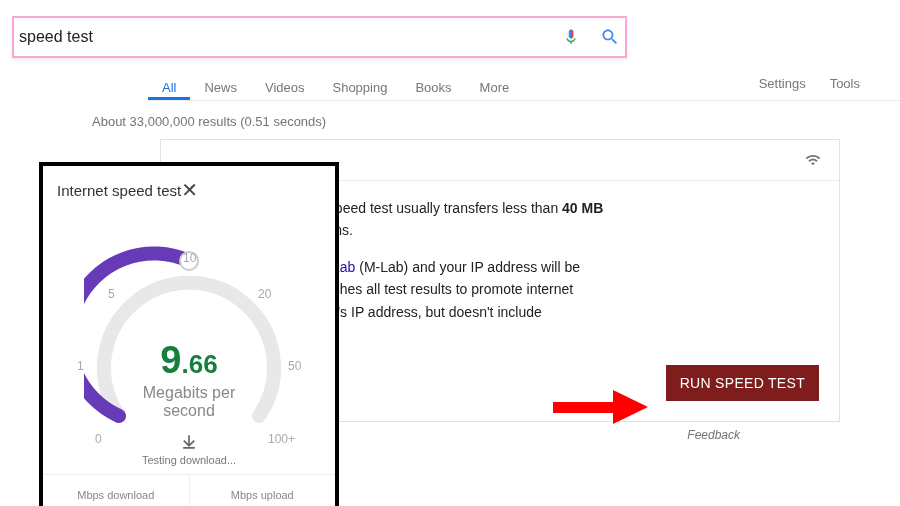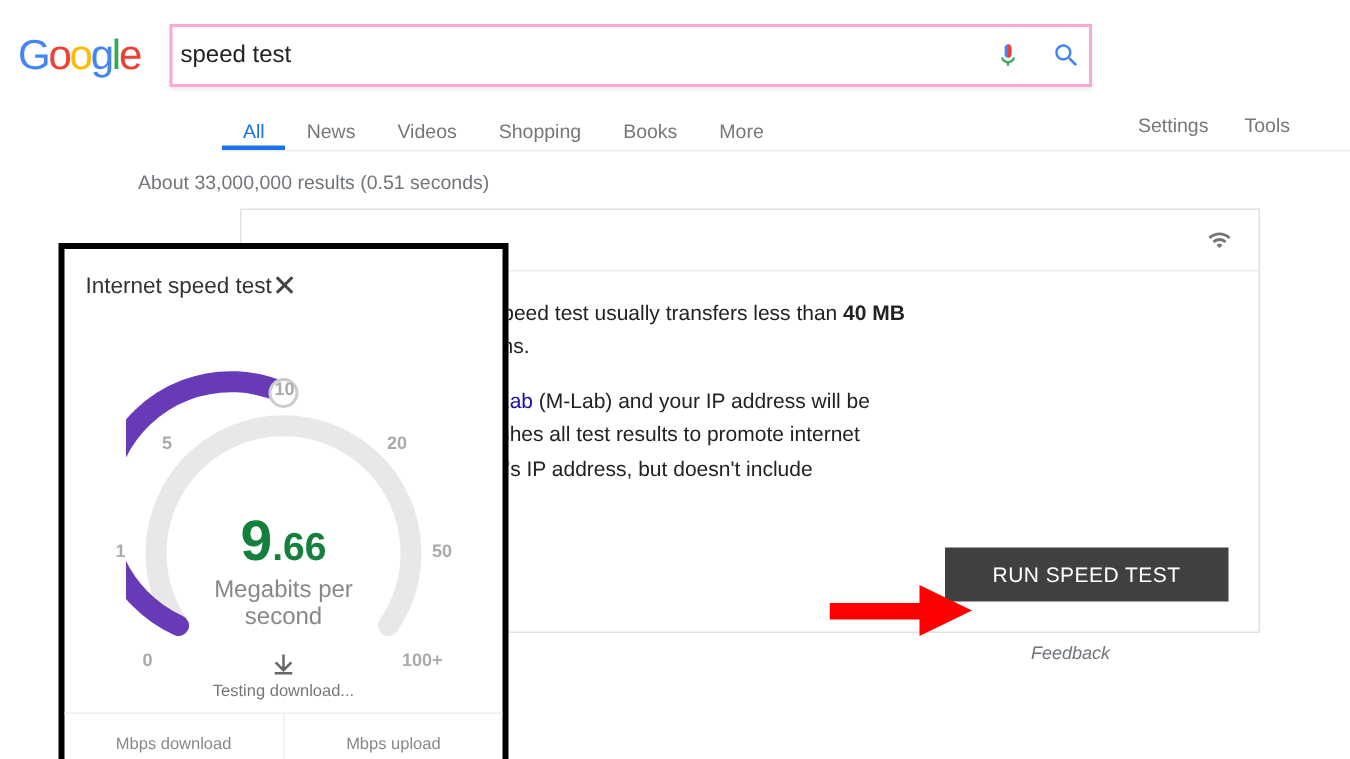--- a/index.html
+++ b/index.html
@@ -20,48 +20,47 @@
     .tabsright { margin-left: auto; margin-right: 40px; display: flex; gap: 24px; }
     .tabsright span { font-size: 13px; color: #777; cursor: pointer; }
     
     .stats { margin-left: 92px; color: #70757a; font-size: 13px; padding: 13px 0 10px; }
     
     .card { margin-left: 160px; width: 680px; border: 1px solid #dfe1e5; background: #fff; position: relative; }
     .card-head { display: flex; justify-content: flex-end; padding: 12px 16px; border-bottom: 1px solid #ebebeb; }
     .card-body { padding: 16px 20px 20px; color: #222; font-size: 14px; line-height: 1.6; }
     .card-body a { color: #1a0dab; text-decoration: none; }
     .btnrow { display: flex; justify-content: flex-end; margin-top: 20px; }
-    .runbtn { background: #404040; color: #fff; border: none; padding: 10px 32px; font-size: 14px; font-weight: 500; cursor: pointer; letter-spacing: 0.3px; }
+    .runbtn { background: #7f1d1d; color: #fff; border: none; padding: 10px 14px; font-size: 14px; font-weight: 500; cursor: pointer; letter-spacing: 0.3px; }
     .feedback { text-align: right; margin: 6px 160px 0 0; font-size: 12px; color: #70757a; float: right; width: 680px; margin-left: 160px; font-style: italic; }
     
     .arrow { position: absolute; left: 553px; top: 390px; }
     
     
     .popup { position: absolute; left: 39px; top: 162px; width: 300px; border: 4px solid #000; background: #fff; }
     .popup-head { display: flex; align-items: center; justify-content: flex-start; padding: 12px 14px; font-size: 15px; color: #333; }
     .pclose { font-size: 20px; color: #444; cursor: pointer; font-weight: 500; }
     .gauge-area { position: relative; height: 260px; }
     .gauge { position: absolute; left: 50%; top: 32px; transform: translateX(-50%); }
     .gvals { position: absolute; left: 50%; top: 125px; transform: translateX(-50%); text-align: center; width: 120px; }
     .gbig { font-size: 38px; color: #15803d; font-weight: 700; }
     .gbig .dec { font-size: 26px; }
     .gunit { font-size: 16px; color: #888; margin-top: 2px; }
     .gdown { margin-top: 12px; color: #777; font-size: 11px; }
     .gdown svg { display: block; margin: 0 auto 2px; }
     .gscales { position: absolute; left: 0; top: 0; width: 100%; height: 100%; font-size: 12px; color: #aaa; }
-    .gscales span { position: absolute; font-weight: bold; }
+    .gscales span { position: absolute; }
     .popup-cols { display: flex; border-top: 1px solid #eee; }
     .popup-cols div { flex: 1; text-align: center; padding: 14px 0; font-size: 11px; color: #888; }
     .popup-cols div:first-child { border-right: 1px solid #eee; }
   </style>
 </head>
 <body>
 
 <div class="header">
-  <div class="logo"><span>G</span><span>o</span><span>o</span><span>g</span><span>l</span><span>e</span></div>
   <div class="searchbox">
     <input type="text" value="speed test" style="">
     <div class="sbicons">
       <svg width="18" height="22" viewBox="0 0 24 24">
           <path fill="#4285F4" d="M12 14c1.66 0 3-1.34 3-3V5c0-1.66-1.34-3-3-3S9 3.34 9 5v6c0 1.66 1.34 3 3 3z"></path>
           <path fill="#34A853" d="M11 18.92V21h2v-2.08c2.61-.35 4.68-2.29 5.31-4.84l-1.94-.48C15.88 15.61 14.1 17 12 17s-3.88-1.39-4.37-3.4l-1.94.48c.63 2.55 2.7 4.49 5.31 4.84z"></path>
           <path fill="#EA4335" d="M12 14c1.66 0 3-1.34 3-3V5c0-1.66-1.34-3-3-3v12z"></path>
         </svg>
       <svg width="20" height="20" viewBox="0 0 24 24">
           <path fill="#4285F4" d="M15.5 14h-.79l-.28-.27C15.41 12.59 16 11.11 16 9.5 16 5.91 13.09 3 9.5 3S3 5.91 3 9.5 5.91 16 9.5 16c1.61 0 3.09-.59 4.23-1.57l.27.28v.79l5 4.99L20.49 19l-4.99-5zm-6 0C7.01 14 5 11.99 5 9.5S7.01 5 9.5 5 14 7.01 14 9.5 11.99 14 9.5 14z"></path>

